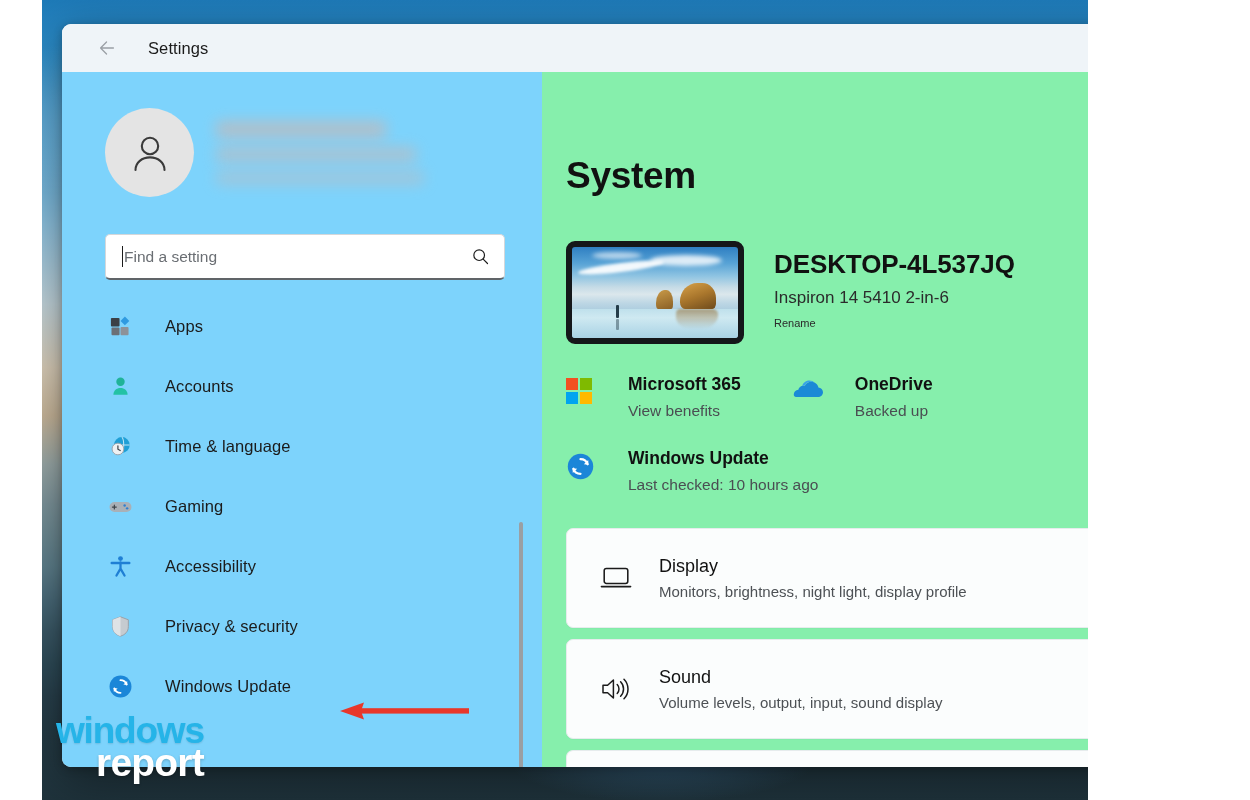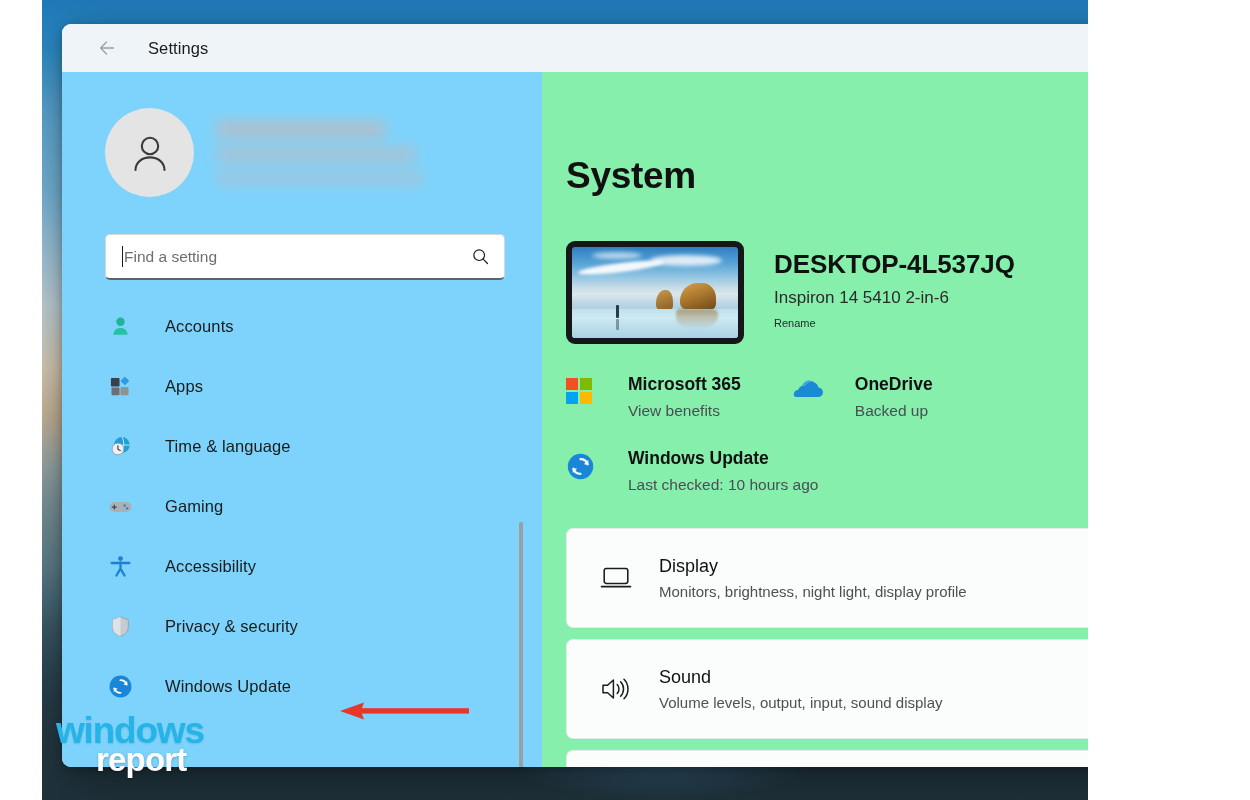--- a/index.html
+++ b/index.html
@@ -362,21 +362,21 @@
     pointer-events: none;
   }
   #wm-windows {
     font-size: 37px;
     font-weight: bold;
     color: #25b4e8;
     letter-spacing: -1.2px;
     text-shadow: 0 1px 2px rgba(0,0,0,.12);
   }
   #wm-report {
-    font-size: 33px;
+    font-size: 39px;
     font-weight: bold;
     color: #ffffff;
     letter-spacing: -.8px;
     margin-left: 40px;
     margin-top: -3px;
     text-shadow: 0 1px 3px rgba(0,0,0,.22);
   }
 </style>
 </head>
 <body>
@@ -439,37 +439,37 @@
               <path d="M12.8 12.8L17.4 17.4" stroke="currentColor" stroke-width="1.25" stroke-linecap="round"></path>
             </svg>
           </span>
         </div>
 
         <div id="nav">
 
           <div class="nav-item">
             <span class="nav-icon">
               <svg width="23" height="23" viewBox="0 0 24 24">
-                <circle cx="12" cy="7" r="4.4" fill="#1fb398"></circle>
-                <path d="M4.6 20.6c0-4.3 3.3-7 7.4-7s7.4 2.7 7.4 7z" fill="#23c2a5"></path>
-              </svg>
-            </span>
-            <span class="nav-label">Accounts</span>
-          </div>
-
-          <div class="nav-item">
-            <span class="nav-icon">
-              <svg width="23" height="23" viewBox="0 0 24 24">
                 <rect x="2" y="3" width="9" height="9" rx="1" fill="#3b4046"></rect>
                 <rect x="2.6" y="13" width="8.4" height="8" rx="1" fill="#6b7077"></rect>
                 <rect x="12" y="12.6" width="8.4" height="8.4" rx="1" fill="#8d9299"></rect>
                 <path d="M16.6 1.6l4.6 4.6-4.6 4.6L12 6.2z" fill="#2f9ae0"></path>
               </svg>
             </span>
             <span class="nav-label">Apps</span>
+          </div>
+
+          <div class="nav-item">
+            <span class="nav-icon">
+              <svg width="23" height="23" viewBox="0 0 24 24">
+                <circle cx="12" cy="7" r="4.4" fill="#1fb398"></circle>
+                <path d="M4.6 20.6c0-4.3 3.3-7 7.4-7s7.4 2.7 7.4 7z" fill="#23c2a5"></path>
+              </svg>
+            </span>
+            <span class="nav-label">Accounts</span>
           </div>
 
           <div class="nav-item">
             <span class="nav-icon">
               <svg width="23" height="23" viewBox="0 0 24 24">
                 <circle cx="13.4" cy="10.4" r="8.2" fill="#1f9fd6"></circle>
                 <path d="M13.4 2.2c2.6 2.2 2.6 14.2 0 16.4M5.3 10.4h16.2" stroke="#bfe6f6" stroke-width="1.1" fill="none"></path>
                 <circle cx="9.3" cy="14.6" r="6.1" fill="#eef1f3" stroke="#9aa3ab" stroke-width="1"></circle>
                 <path d="M9.3 11.2v3.6l2.4 1.4" stroke="#3d444b" stroke-width="1.25" fill="none" stroke-linecap="round"></path>
               </svg>

